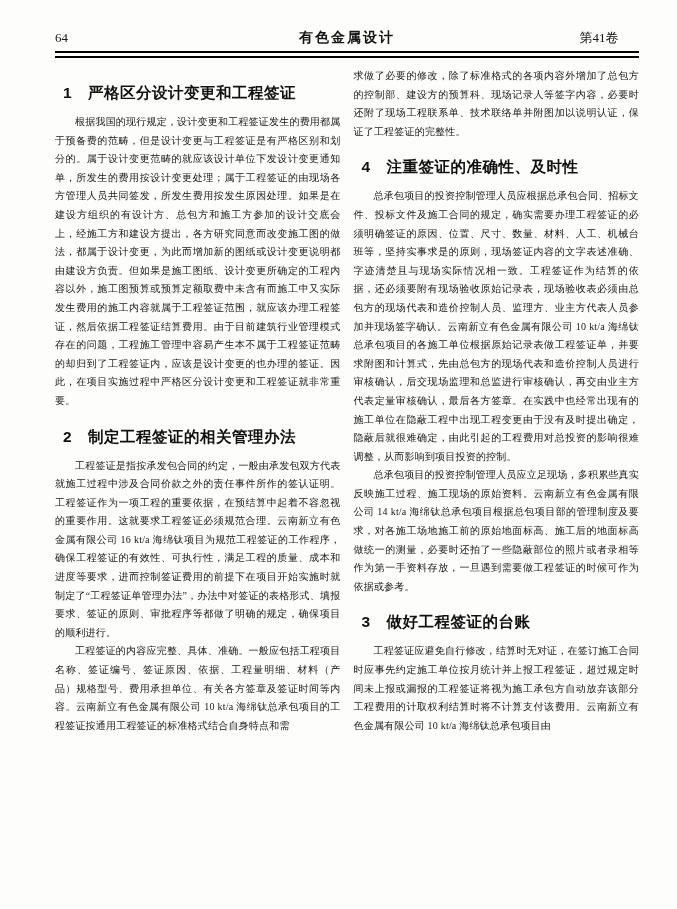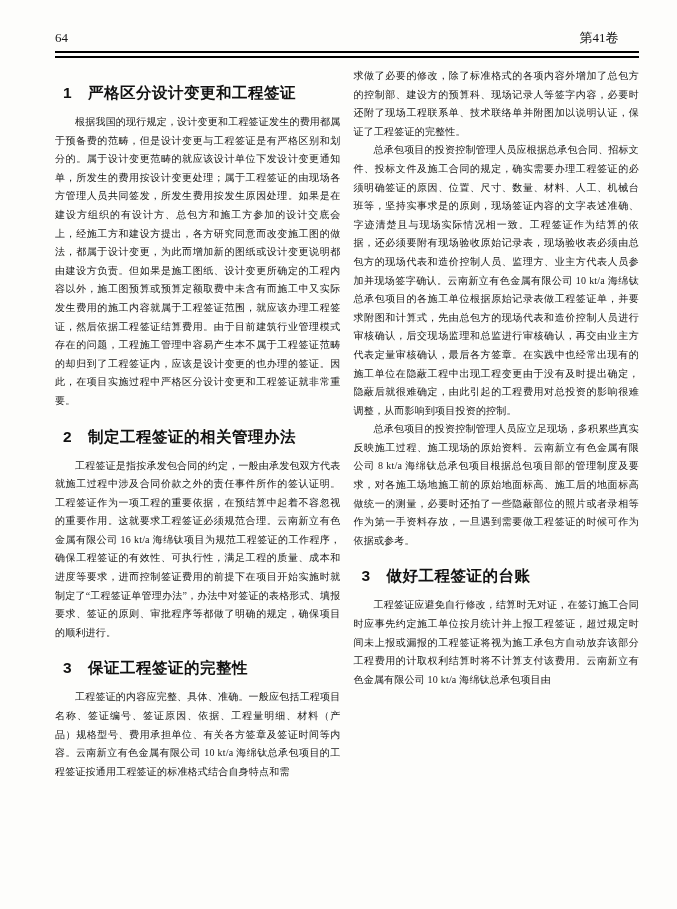--- a/index.html
+++ b/index.html
@@ -78,40 +78,41 @@
     text-indent: 0;
   }
 </style>
 </head>
 <body>
 
 <div class="page">
 
   <div class="page-header">
     <span class="page-number">64</span>
+    <span class="journal-title">有色金属设计</span>
     <span class="volume">第41卷</span>
   </div>
 
   <div class="double-rule"></div>
 
   <div class="columns">
 
     <div class="column">
       <h2>1　严格区分设计变更和工程签证</h2>
       <p>根据我国的现行规定，设计变更和工程签证发生的费用都属于预备费的范畴，但是设计变更与工程签证是有严格区别和划分的。属于设计变更范畴的就应该设计单位下发设计变更通知单，所发生的费用按设计变更处理；属于工程签证的由现场各方管理人员共同签发，所发生费用按发生原因处理。如果是在建设方组织的有设计方、总包方和施工方参加的设计交底会上，经施工方和建设方提出，各方研究同意而改变施工图的做法，都属于设计变更，为此而增加新的图纸或设计变更说明都由建设方负责。但如果是施工图纸、设计变更所确定的工程内容以外，施工图预算或预算定额取费中未含有而施工中又实际发生费用的施工内容就属于工程签证范围，就应该办理工程签证，然后依据工程签证结算费用。由于目前建筑行业管理模式存在的问题，工程施工管理中容易产生本不属于工程签证范畴的却归到了工程签证内，应该是设计变更的也办理的签证。因此，在项目实施过程中严格区分设计变更和工程签证就非常重要。</p>
       <h2>2　制定工程签证的相关管理办法</h2>
       <p>工程签证是指按承发包合同的约定，一般由承发包双方代表就施工过程中涉及合同价款之外的责任事件所作的签认证明。工程签证作为一项工程的重要依据，在预结算中起着不容忽视的重要作用。这就要求工程签证必须规范合理。云南新立有色金属有限公司 16 kt/a 海绵钛项目为规范工程签证的工作程序，确保工程签证的有效性、可执行性，满足工程的质量、成本和进度等要求，进而控制签证费用的前提下在项目开始实施时就制定了“工程签证单管理办法”，办法中对签证的表格形式、填报要求、签证的原则、审批程序等都做了明确的规定，确保项目的顺利进行。</p>
-      <h2>3　保证工程签证的完整性</h2>
       <p>工程签证的内容应完整、具体、准确。一般应包括工程项目名称、签证编号、签证原因、依据、工程量明细、材料（产品）规格型号、费用承担单位、有关各方签章及签证时间等内容。云南新立有色金属有限公司 10 kt/a 海绵钛总承包项目的工程签证按通用工程签证的标准格式结合自身特点和需</p>
     </div>
 
     <div class="column">
       <p class="cont">求做了必要的修改，除了标准格式的各项内容外增加了总包方的控制部、建设方的预算科、现场记录人等签字内容，必要时还附了现场工程联系单、技术联络单并附图加以说明认证，保证了工程签证的完整性。</p>
+      <h2>4　注重签证的准确性、及时性</h2>
       <p>总承包项目的投资控制管理人员应根据总承包合同、招标文件、投标文件及施工合同的规定，确实需要办理工程签证的必须明确签证的原因、位置、尺寸、数量、材料、人工、机械台班等，坚持实事求是的原则，现场签证内容的文字表述准确、字迹清楚且与现场实际情况相一致。工程签证作为结算的依据，还必须要附有现场验收原始记录表，现场验收表必须由总包方的现场代表和造价控制人员、监理方、业主方代表人员参加并现场签字确认。云南新立有色金属有限公司 10 kt/a 海绵钛总承包项目的各施工单位根据原始记录表做工程签证单，并要求附图和计算式，先由总包方的现场代表和造价控制人员进行审核确认，后交现场监理和总监进行审核确认，再交由业主方代表定量审核确认，最后各方签章。在实践中也经常出现有的施工单位在隐蔽工程中出现工程变更由于没有及时提出确定，隐蔽后就很难确定，由此引起的工程费用对总投资的影响很难调整，从而影响到项目投资的控制。</p>
-      <p>总承包项目的投资控制管理人员应立足现场，多积累些真实反映施工过程、施工现场的原始资料。云南新立有色金属有限公司 8 kt/a 海绵钛总承包项目根据总包项目部的管理制度及要求，对各施工场地施工前的原始地面标高、施工后的地面标高做统一的测量，必要时还拍了一些隐蔽部位的照片或者录相等作为第一手资料存放，一旦遇到需要做工程签证的时候可作为依据或参考。</p>
+      <p>总承包项目的投资控制管理人员应立足现场，多积累些真实反映施工过程、施工现场的原始资料。云南新立有色金属有限公司 14 kt/a 海绵钛总承包项目根据总包项目部的管理制度及要求，对各施工场地施工前的原始地面标高、施工后的地面标高做统一的测量，必要时还拍了一些隐蔽部位的照片或者录相等作为第一手资料存放，一旦遇到需要做工程签证的时候可作为依据或参考。</p>
       <h2>3　做好工程签证的台账</h2>
       <p>工程签证应避免自行修改，结算时无对证，在签订施工合同时应事先约定施工单位按月统计并上报工程签证，超过规定时间未上报或漏报的工程签证将视为施工承包方自动放弃该部分工程费用的计取权利结算时将不计算支付该费用。云南新立有色金属有限公司 10 kt/a 海绵钛总承包项目由</p>
 
     </div>
 
   </div>
 
 </div>
 
 </body></html>

